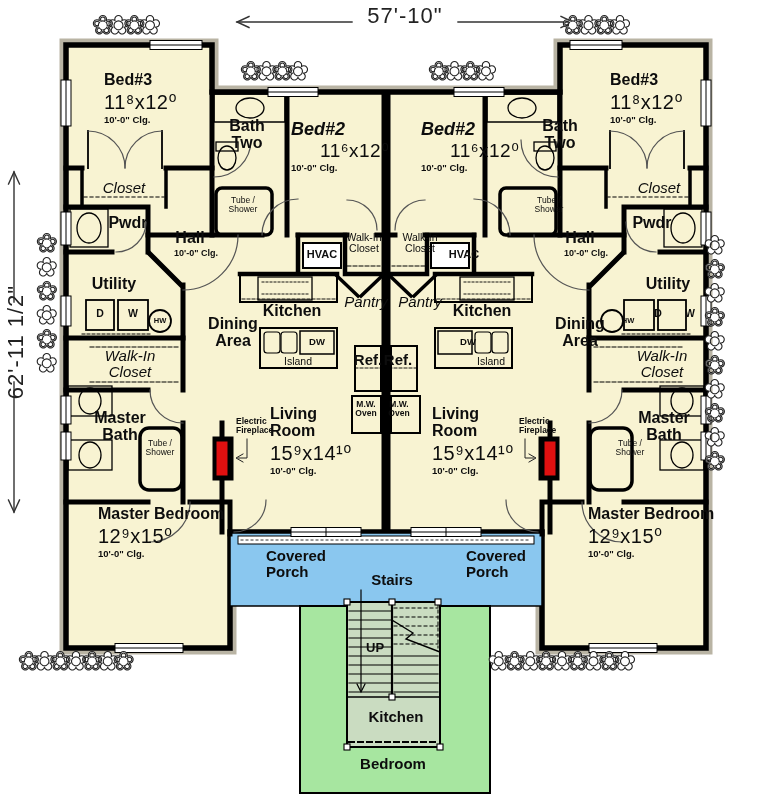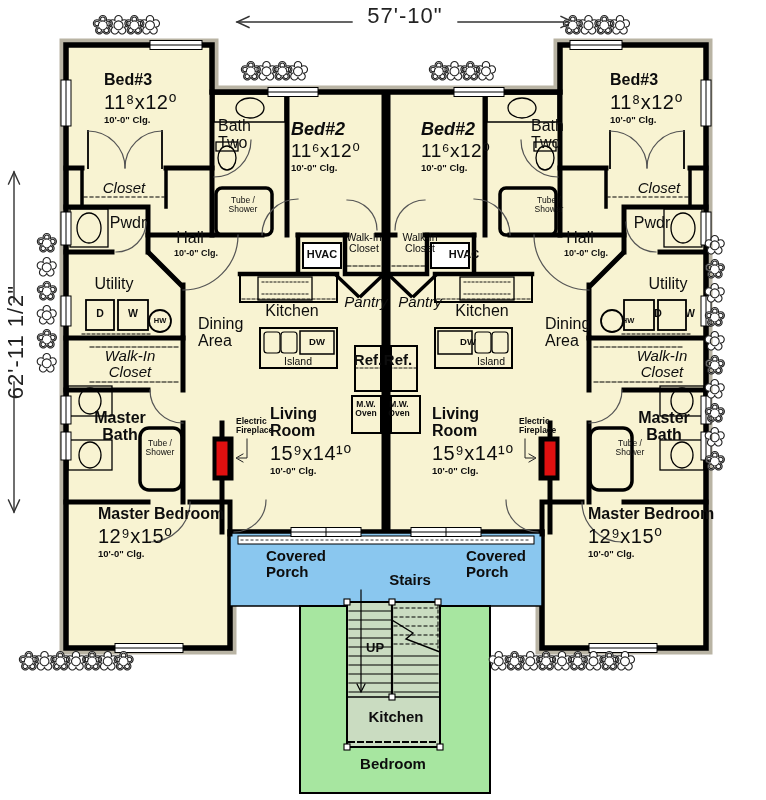--- a/index.html
+++ b/index.html
@@ -5,23 +5,23 @@
   html,body{margin:0;padding:0;background:#fff;}
   #stage{position:relative;width:766px;height:800px;background:#ffffff;overflow:hidden;
          font-family:"Liberation Sans","DejaVu Sans",sans-serif;}
   #drawing{position:absolute;left:0;top:0;}
   .lbl{position:absolute;color:#0d0d0d;line-height:1.06;white-space:nowrap;}
   .ctr{transform:translateX(-50%);text-align:center;}
   .wrap{white-space:normal;}
   .room-name{font-weight:bold;font-size:16px;letter-spacing:0px;}
   .room-name-sm{font-weight:bold;font-size:18px;font-style:italic;}
   .room-size{font-size:20px;margin-top:3px;letter-spacing:0.5px;}
-  .room-size-sm{font-size:19px;margin-top:2px;letter-spacing:0.5px;}
+  .room-size-sm{font-size:19px;margin-top:2px;letter-spacing:0.5px;padding-left:29px;}
   .room-clg{font-size:9.5px;margin-top:2px;font-weight:bold;letter-spacing:0px;}
-  .mid{font-weight:normal;font-size:16px;}
+  .mid{font-weight:bold;font-size:16px;text-align:center;}
   .mid15{font-weight:bold;font-size:15px;}
   .mid14{font-weight:bold;font-size:16px;}
   .sm{font-size:15px;font-style:italic;}
   .sm10{font-size:10.5px;}
   .tiny{font-size:8.5px;}
   .tiny9{font-size:15px;}
   .bold{font-weight:bold;}
   .dimtxt{font-size:22px;color:#222;letter-spacing:1px;}
   .bush{position:absolute;color:#ffffff;-webkit-text-stroke:1.1px #222;font-size:26px;
         letter-spacing:-6px;line-height:1;}
@@ -297,21 +297,21 @@
 </div>
 <div class="lbl" style="left:588px;top:506px;">
   <div class="room-name wrap" style="width:130px;">Master Bedroom</div>
   <div class="room-size">12⁹x15⁰</div>
   <div class="room-clg">10'-0" Clg.</div>
 </div>
 
 <div class="lbl mid15 wrap" style="left:266px;top:548px;width:80px;">Covered Porch</div>
 <div class="lbl mid15 wrap" style="left:466px;top:548px;width:80px;">Covered Porch</div>
 
-<div class="lbl ctr mid15" style="left:410px;top:572px;">Stairs</div>
+<div class="lbl ctr mid15" style="left:392px;top:572px;">Stairs</div>
 <div class="lbl bold" style="left:366px;top:641px;font-size:13px;">UP</div>
 <div class="lbl ctr mid15" style="left:396px;top:709px;">Kitchen</div>
 <div class="lbl ctr mid15" style="left:393px;top:756px;">Bedroom</div>
 
 <div class="bush" style="left:92px;top:12px;">❀✿❀✿</div>
 <div class="bush" style="left:562px;top:12px;">❀✿❀✿</div>
 <div class="bush" style="left:240px;top:58px;">❀✿❀✿</div>
 <div class="bush" style="left:428px;top:58px;">❀✿❀✿</div>
 <div class="bush v" style="left:34px;top:228px;">❀✿❀✿❀✿</div>
 <div class="bush v" style="left:702px;top:230px;">✿❀✿❀✿❀✿❀✿❀</div>

